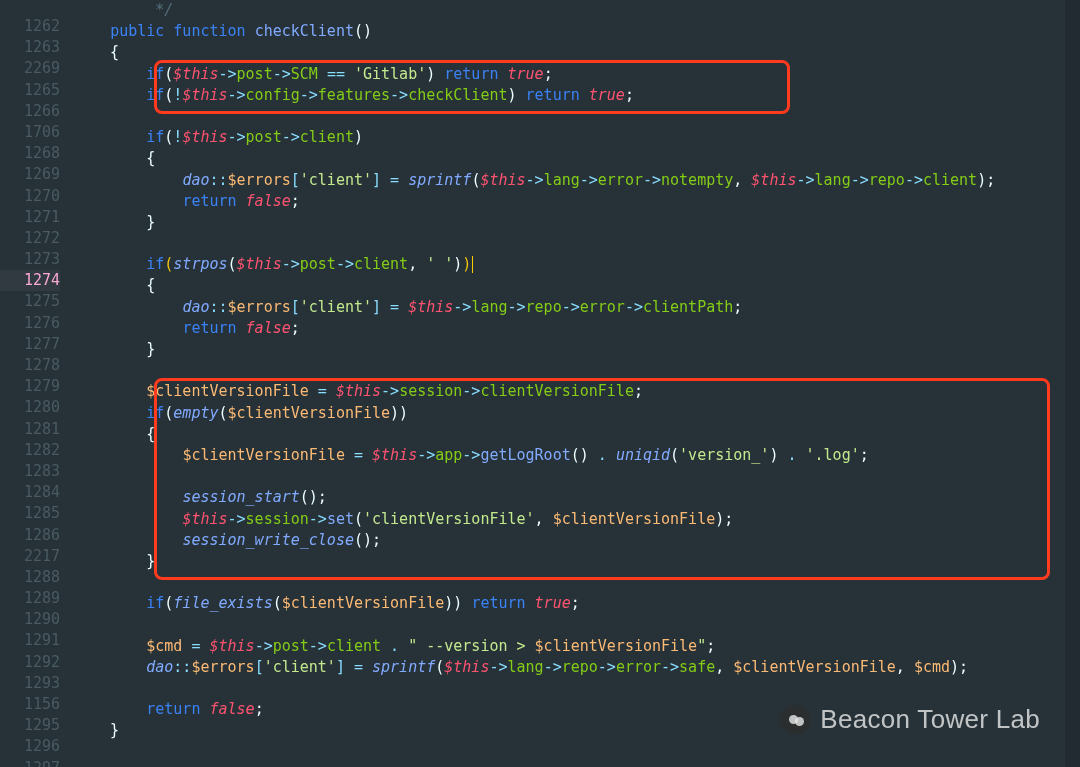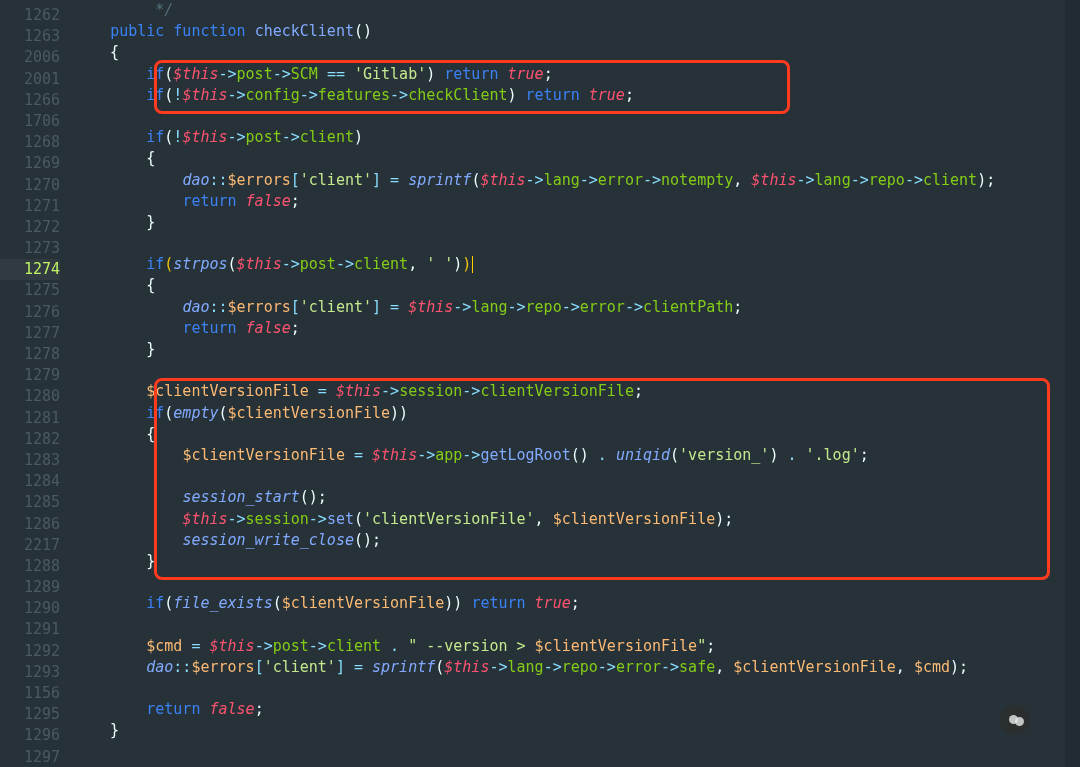--- a/index.html
+++ b/index.html
@@ -1,22 +1,22 @@
 <!DOCTYPE html>
 <html><head>
 <meta charset="utf-8">
 <style>
   html,body{margin:0;padding:0;width:1080px;height:767px;overflow:hidden;
     background:#263238;font-family:Menlo,Consolas,"DejaVu Sans Mono",monospace;
     font-size:15px;line-height:21.2px;color:#eeffff}
   .editor{display:flex;height:100%}
-  .gutter{width:60px;text-align:right;color:#4a5a63;padding:5px 14px 0 0;
+  .gutter{width:60px;text-align:right;color:#4a5a63;padding:16px 14px 0 0;
     user-select:none;flex-shrink:0}
   .gutter div{height:21.2px}
-  .gutter .cur{background:#303a40;color:#bef264}
+  .gutter .cur{background:#303a40;color:#f9a8d4}
   .code{position:relative;white-space:pre;padding-right:10px}
   .code .line{height:21.2px}
   .hl-line{position:absolute;left:-5px;right:0;height:21.2px;background:#2e3a40;z-index:-1}
   .kw{color:#3b82f6;}    
   .fn{color:#82aaff}                       
   .p {color:#eeffff}
   .op{color:#89ddff}                       
   .br{color:#f1c40f}                       
   .var{color:#fdba74}
   .this{color:#ff5370;font-style:italic}   
@@ -44,22 +44,22 @@
   .scroll{position:absolute;right:0;top:0;width:15px;height:100%;
     background:#00000020}
 </style>
 </head>
 <body>
 
 <div class="editor">
   <div class="gutter" id="gutter">
       <div>1262</div>
       <div>1263</div>
-      <div>2006</div>
-      <div>2001</div>
+      <div>2269</div>
+      <div>1265</div>
       <div>1266</div>
       <div>1706</div>
       <div>1268</div>
       <div>1269</div>
       <div>1270</div>
       <div>1271</div>
       <div>1272</div>
       <div>1273</div>
       <div class="cur">1274</div>
       <div>1275</div>
@@ -87,13 +87,14 @@
       <div>1297</div>
       <div>1298</div>
     </div>
   <div class="code" id="code"><div class="line"><span class="p">         </span><span class="cmt">*/</span></div><div class="line"><span class="p">    </span><span class="kw">public</span><span class="p"> </span><span class="kw">function</span><span class="p"> </span><span class="fn">checkClient</span><span class="p">()</span></div><div class="line"><span class="p">    {</span></div><div class="line"><span class="p">        </span><span class="kw">if</span><span class="p">(</span><span class="this">$this</span><span class="op">-&gt;</span><span class="memb">post</span><span class="op">-&gt;</span><span class="memb">SCM </span><span class="op">==</span><span class="p"> </span><span class="str">'Gitlab'</span><span class="p">) </span><span class="kw">return</span><span class="p"> </span><span class="bool">true</span><span class="p">;</span></div><div class="line"><span class="p">        </span><span class="kw">if</span><span class="p">(</span><span class="op">!</span><span class="this">$this</span><span class="op">-&gt;</span><span class="memb">config</span><span class="op">-&gt;</span><span class="memb">features</span><span class="op">-&gt;</span><span class="memb">checkClient</span><span class="p">) </span><span class="kw">return</span><span class="p"> </span><span class="bool">true</span><span class="p">;</span></div><div class="line"><span class="p"> </span></div><div class="line"><span class="p">        </span><span class="kw">if</span><span class="p">(</span><span class="op">!</span><span class="this">$this</span><span class="op">-&gt;</span><span class="memb">post</span><span class="op">-&gt;</span><span class="memb">client</span><span class="p">)</span></div><div class="line"><span class="p">        {</span></div><div class="line"><span class="p">            </span><span class="fn2">dao</span><span class="op">::</span><span class="var">$errors</span><span class="op">[</span><span class="str">'client'</span><span class="op">]</span><span class="op"> = </span><span class="fn2">sprintf</span><span class="p">(</span><span class="this">$this</span><span class="op">-&gt;</span><span class="memb">lang</span><span class="op">-&gt;</span><span class="memb">error</span><span class="op">-&gt;</span><span class="memb">notempty</span><span class="p">, </span><span class="this">$this</span><span class="op">-&gt;</span><span class="memb">lang</span><span class="op">-&gt;</span><span class="memb">repo</span><span class="op">-&gt;</span><span class="memb">client</span><span class="p">);</span></div><div class="line"><span class="p">            </span><span class="kw">return</span><span class="p"> </span><span class="bool">false</span><span class="p">;</span></div><div class="line"><span class="p">        }</span></div><div class="line"><span class="p"> </span></div><div class="line"><span class="p">        </span><span class="kw">if</span><span class="br">(</span><span class="fn2">strpos</span><span class="p">(</span><span class="this">$this</span><span class="op">-&gt;</span><span class="memb">post</span><span class="op">-&gt;</span><span class="memb">client</span><span class="p">, </span><span class="str">' '</span><span class="p">)</span><span class="br">)</span><span class="cursor"></span></div><div class="line"><span class="p">        {</span></div><div class="line"><span class="p">            </span><span class="fn2">dao</span><span class="op">::</span><span class="var">$errors</span><span class="op">[</span><span class="str">'client'</span><span class="op">]</span><span class="op"> = </span><span class="this">$this</span><span class="op">-&gt;</span><span class="memb">lang</span><span class="op">-&gt;</span><span class="memb">repo</span><span class="op">-&gt;</span><span class="memb">error</span><span class="op">-&gt;</span><span class="memb">clientPath</span><span class="p">;</span></div><div class="line"><span class="p">            </span><span class="kw">return</span><span class="p"> </span><span class="bool">false</span><span class="p">;</span></div><div class="line"><span class="p">        }</span></div><div class="line"><span class="p"> </span></div><div class="line"><span class="p">        </span><span class="var">$clientVersionFile</span><span class="op"> = </span><span class="this">$this</span><span class="op">-&gt;</span><span class="memb">session</span><span class="op">-&gt;</span><span class="memb">clientVersionFile</span><span class="p">;</span></div><div class="line"><span class="p">        </span><span class="kw">if</span><span class="p">(</span><span class="fn2">empty</span><span class="p">(</span><span class="var">$clientVersionFile</span><span class="p">))</span></div><div class="line"><span class="p">        {</span></div><div class="line"><span class="p">            </span><span class="var">$clientVersionFile</span><span class="op"> = </span><span class="this">$this</span><span class="op">-&gt;</span><span class="memb">app</span><span class="op">-&gt;</span><span class="fn">getLogRoot</span><span class="p">() </span><span class="op">.</span><span class="p"> </span><span class="fn2">uniqid</span><span class="p">(</span><span class="str">'version_'</span><span class="p">) </span><span class="op">.</span><span class="p"> </span><span class="str">'.log'</span><span class="p">;</span></div><div class="line"><span class="p"> </span></div><div class="line"><span class="p">            </span><span class="fn2">session_start</span><span class="p">();</span></div><div class="line"><span class="p">            </span><span class="this">$this</span><span class="op">-&gt;</span><span class="memb">session</span><span class="op">-&gt;</span><span class="fn">set</span><span class="p">(</span><span class="str">'clientVersionFile'</span><span class="p">, </span><span class="var">$clientVersionFile</span><span class="p">);</span></div><div class="line"><span class="p">            </span><span class="fn2">session_write_close</span><span class="p">();</span></div><div class="line"><span class="p">        }</span></div><div class="line"><span class="p"> </span></div><div class="line"><span class="p">        </span><span class="kw">if</span><span class="p">(</span><span class="fn2">file_exists</span><span class="p">(</span><span class="var">$clientVersionFile</span><span class="p">)) </span><span class="kw">return</span><span class="p"> </span><span class="bool">true</span><span class="p">;</span></div><div class="line"><span class="p"> </span></div><div class="line"><span class="p">        </span><span class="var">$cmd</span><span class="op"> = </span><span class="this">$this</span><span class="op">-&gt;</span><span class="memb">post</span><span class="op">-&gt;</span><span class="memb">client </span><span class="op">.</span><span class="p"> </span><span class="str">" --version &gt; </span><span class="var">$clientVersionFile</span><span class="str">"</span><span class="p">;</span></div><div class="line"><span class="p">        </span><span class="fn2">dao</span><span class="op">::</span><span class="var">$errors</span><span class="op">[</span><span class="str">'client'</span><span class="op">]</span><span class="op"> = </span><span class="fn2">sprintf</span><span class="p">(</span><span class="this">$this</span><span class="op">-&gt;</span><span class="memb">lang</span><span class="op">-&gt;</span><span class="memb">repo</span><span class="op">-&gt;</span><span class="memb">error</span><span class="op">-&gt;</span><span class="memb">safe</span><span class="p">, </span><span class="var">$clientVersionFile</span><span class="p">, </span><span class="var">$cmd</span><span class="p">);</span></div><div class="line"><span class="p"> </span></div><div class="line"><span class="p">        </span><span class="kw">return</span><span class="p"> </span><span class="bool">false</span><span class="p">;</span></div><div class="line"><span class="p">    }</span></div><div class="line"><span class="p"> </span></div><div class="line"><span class="p"> </span></div><div class="hl-line" style="top: 254.4px;"></div><div class="box" style="top: 59.6px; height: 48.4px; left: 80px; width: 630px;"></div><div class="box" style="top: 377.6px; height: 196.8px; left: 80px; width: 890px;"></div></div>
 </div>
 
 <div class="scroll"></div>
 
 <div class="watermark">
   <span class="ico"></span>
+  <span>Beacon Tower Lab</span>
 </div>
 
 </body></html>

